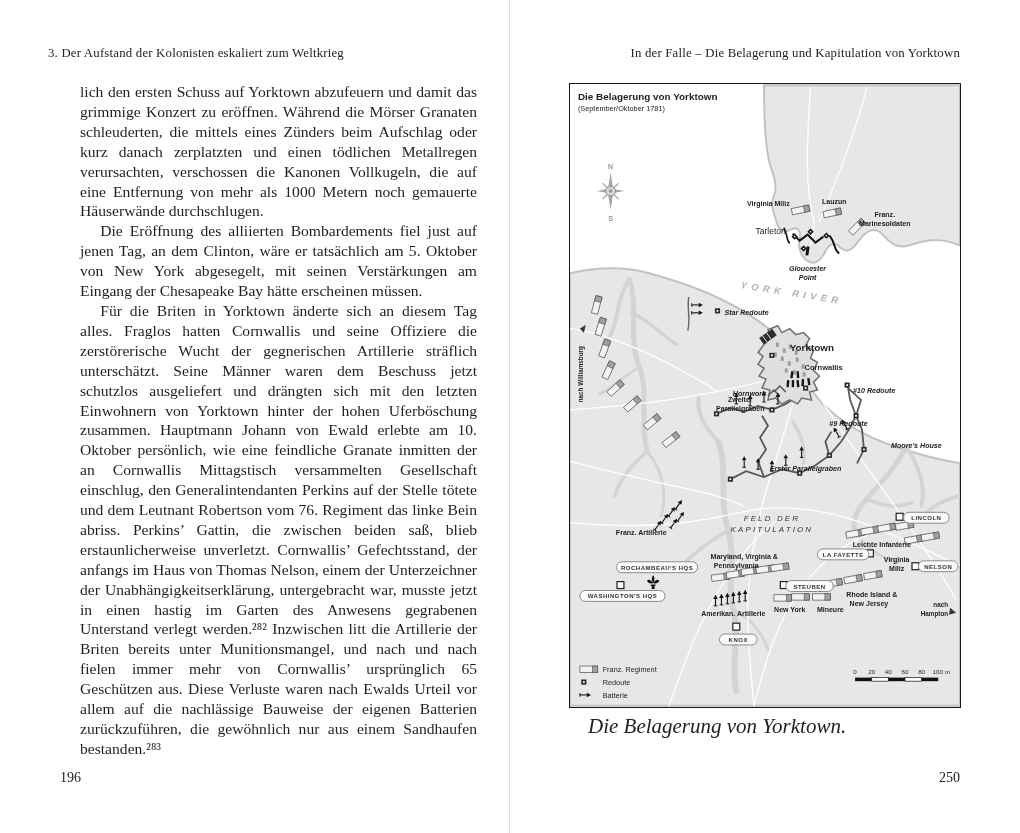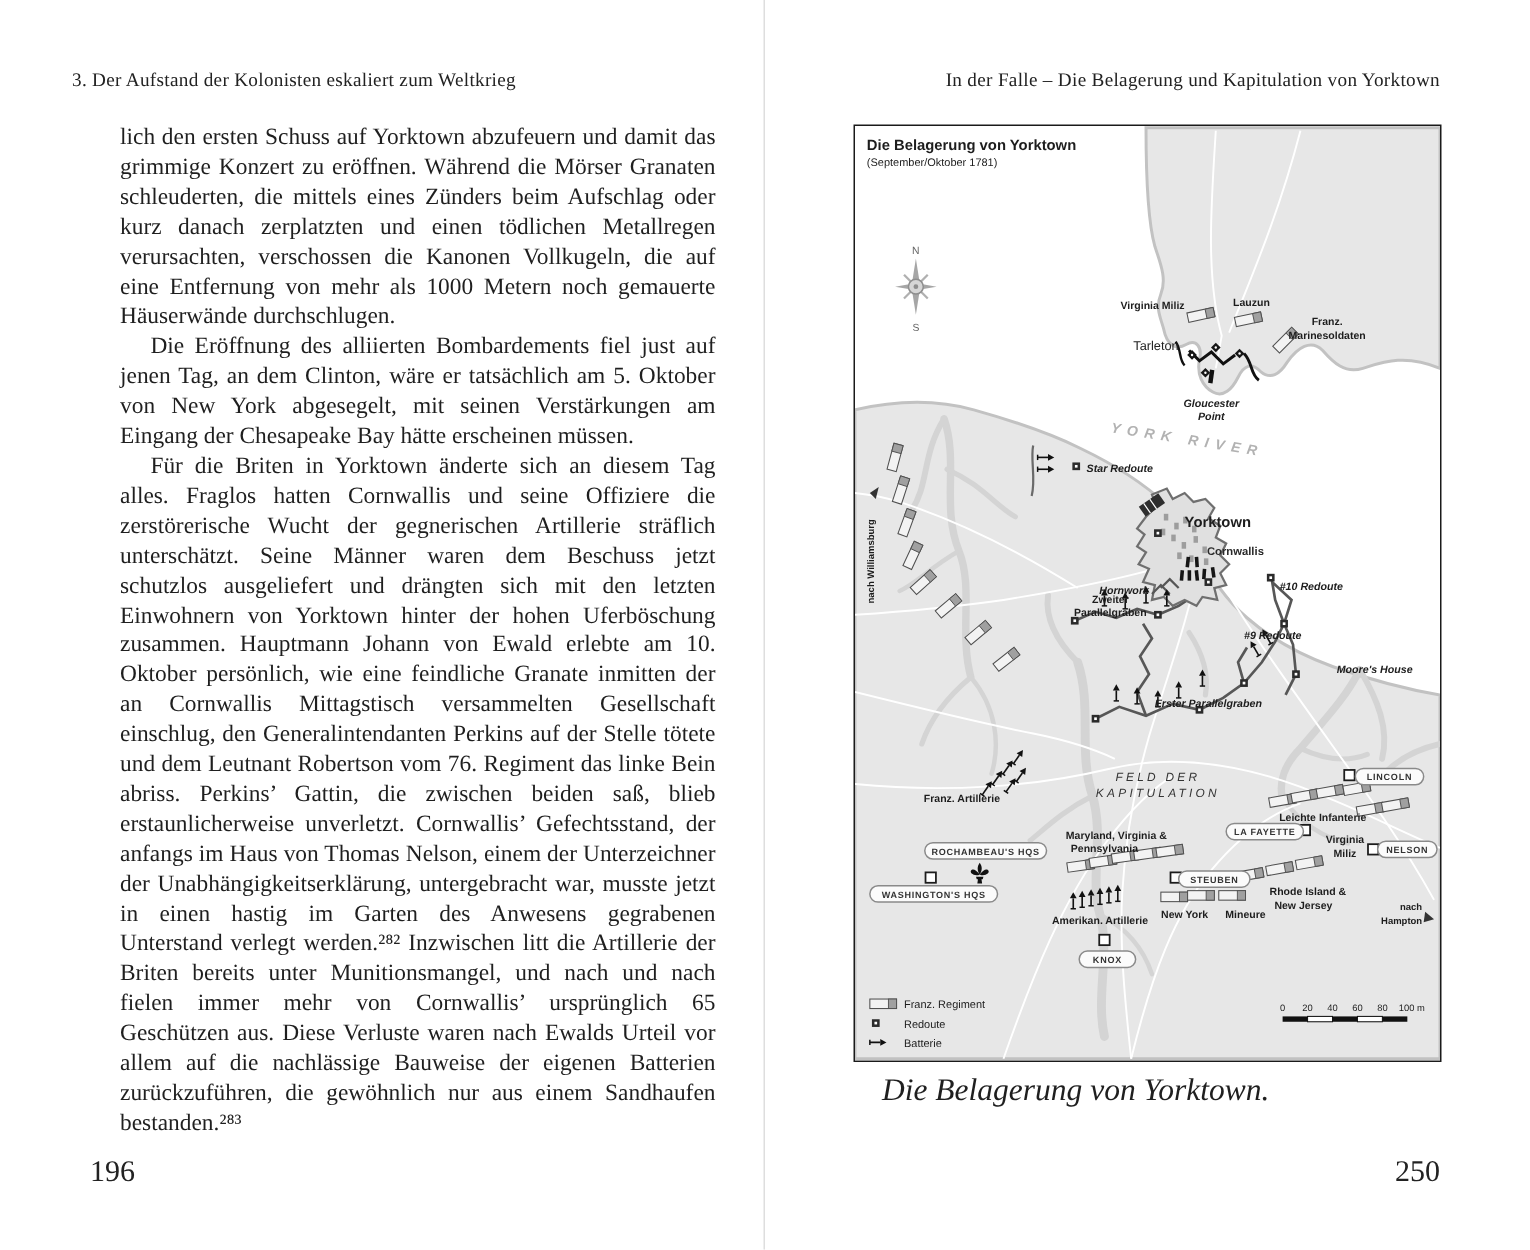--- a/index.html
+++ b/index.html
@@ -8,21 +8,21 @@
     font-family:"Liberation Serif", serif;color:#1c1c1c;overflow:hidden;
   }
   .gutter-line{position:absolute;left:509px;top:0;width:1px;height:833px;background:#dedede;}
   .running-head{position:absolute;top:46px;font-size:12.8px;color:#222;letter-spacing:.2px;}
   .running-head.left{left:48px;}
   .running-head.right{right:60px;text-align:center;}
   .body-text{position:absolute;left:60px;top:82px;width:397px;font-size:15.6px;
     line-height:19.9px;text-align:justify;color:#1f1f1f;margin-left:20px;}
   .body-text p{margin:0;}
   .body-text p.ind{text-indent:1.3em;}
-  .page-num{position:absolute;top:770px;font-size:20px;color:#222;}
+  .page-num{position:absolute;top:770px;font-size:14px;color:#222;}
   .page-num.left{left:60px;}
   .page-num.right{right:60px;}
   .map-box{position:absolute;left:569px;top:83px;width:390px;height:623px;
     border:1.6px solid #1a1a1a;background:#fff;}
   .map-box svg{display:block;width:100%;height:100%;}
   .caption{position:absolute;left:570px;top:714px;font-size:21px;font-style:italic;color:#1f1f1f;margin-left:18px;}
 
   
   svg text{font-family:"Liberation Sans", sans-serif;fill:#1d1d1d;}
   .mt-title{font-size:10px;font-weight:bold;}

